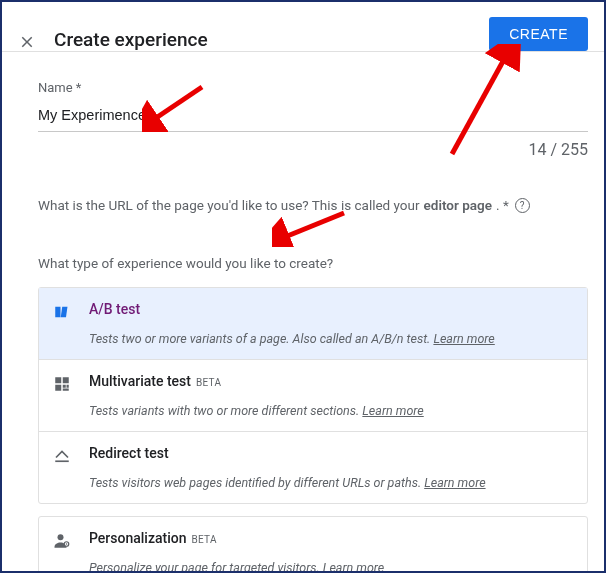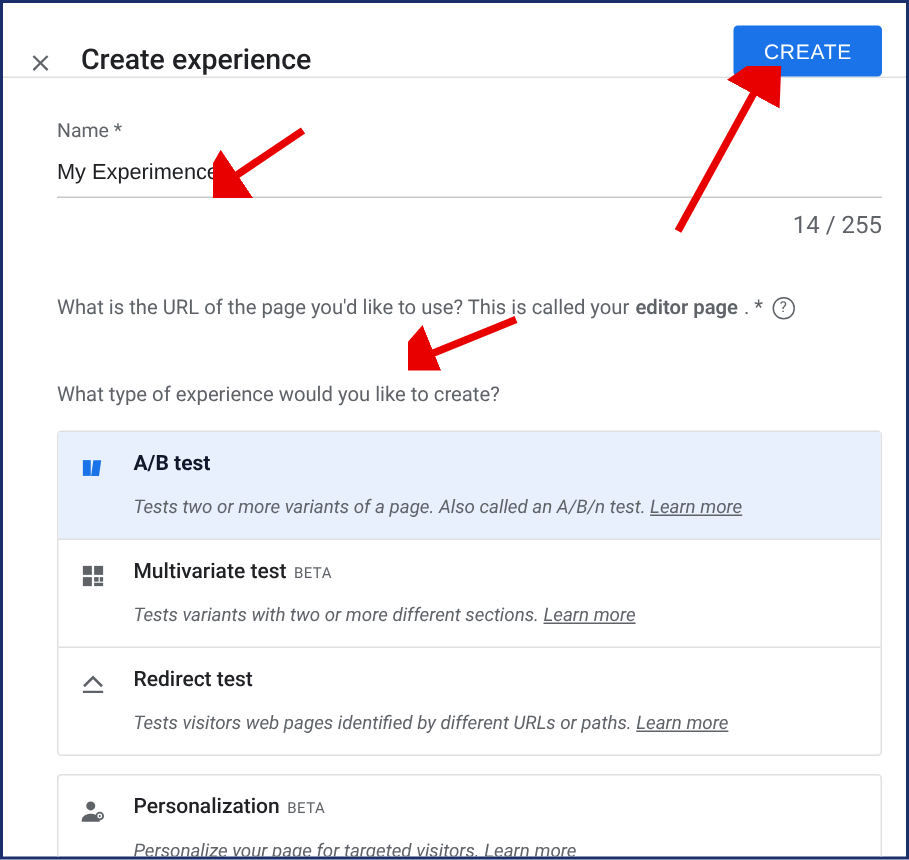--- a/index.html
+++ b/index.html
@@ -127,21 +127,21 @@
   }
   .opt-body { flex: 1; }
   .opt-title {
     font-size: 14px;
     font-weight: 500;
     color: #202124;
     display: flex;
     align-items: baseline;
     gap: 5px;
   }
-  .option.selected .opt-title { color: #0f172a; font-weight: bold; }
+  .option.selected .opt-title { color: #701a75; }
   .beta {
     font-size: 10px;
     color: #5f6368;
     font-weight: 400;
     letter-spacing: 0.3px;
   }
   .opt-desc {
     font-size: 12.5px;
     color: #5f6368;
     margin-top: 14px;

